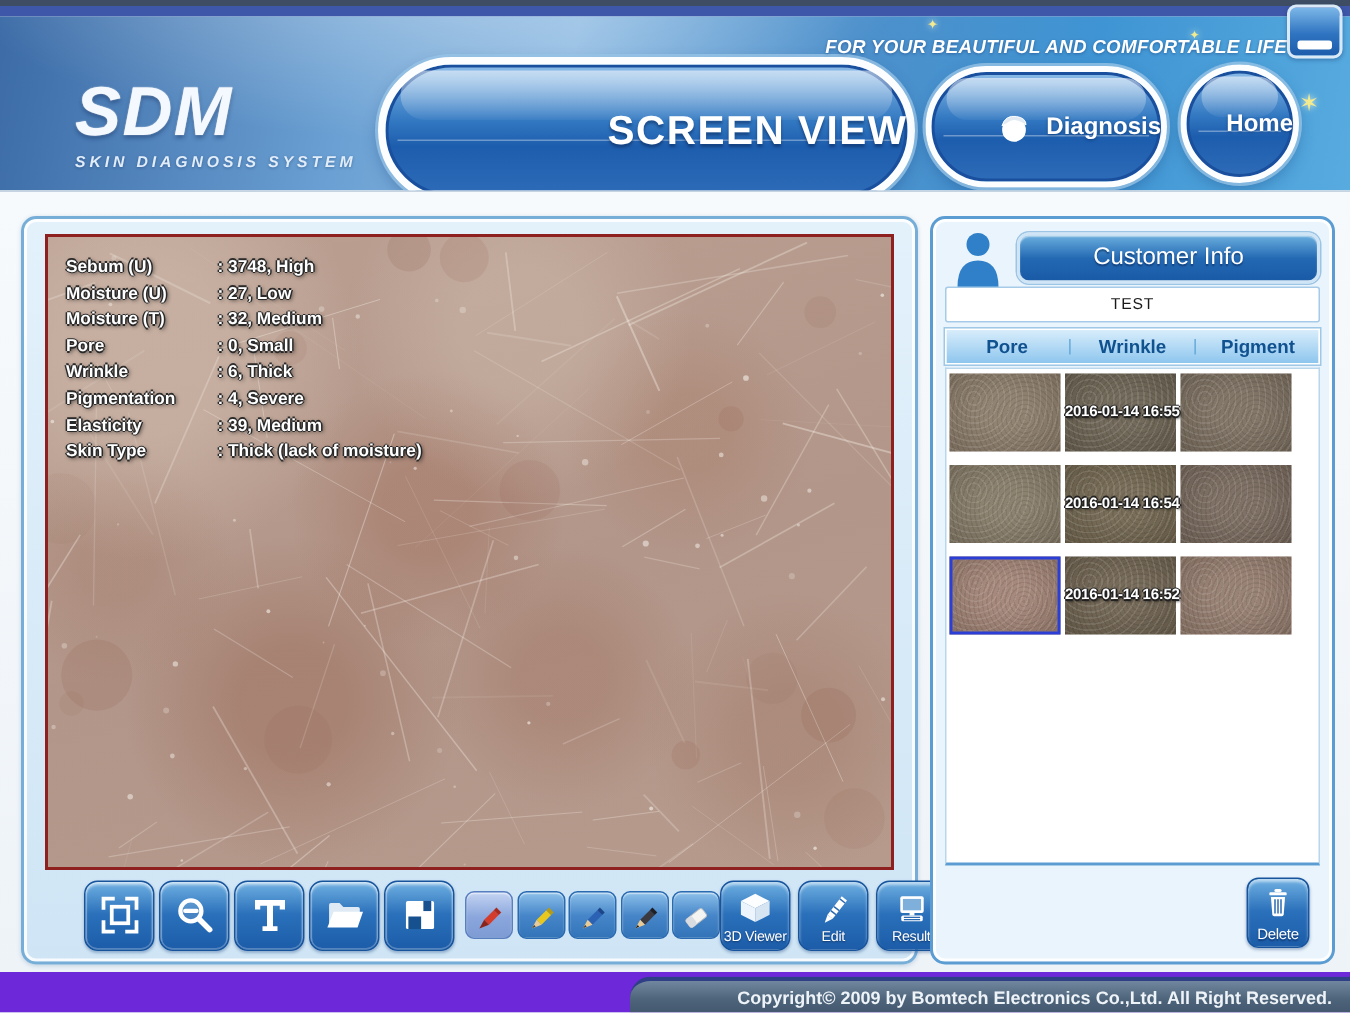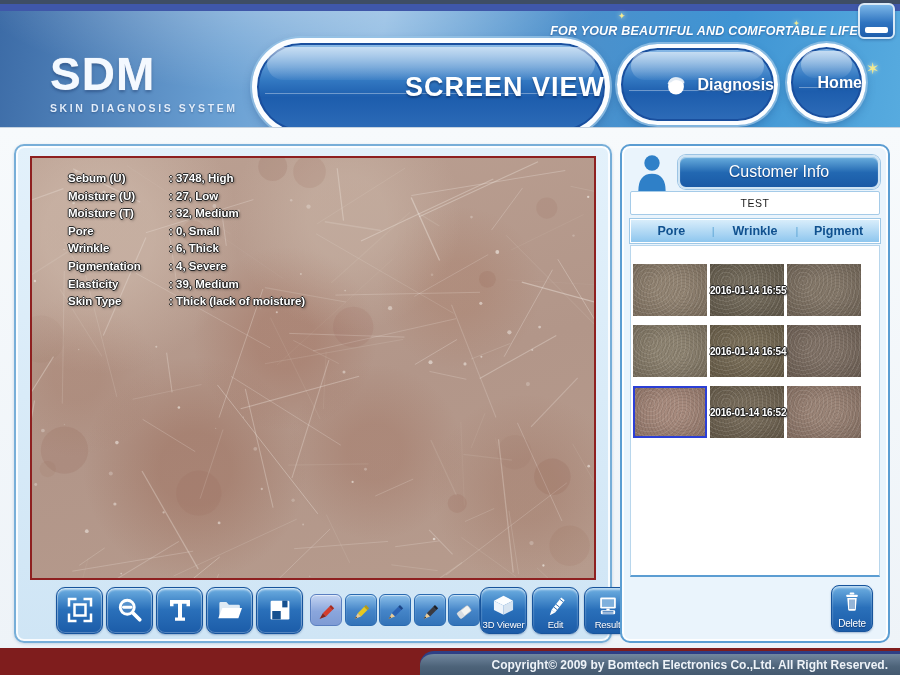--- a/index.html
+++ b/index.html
@@ -11,21 +11,21 @@
   
   .header{position:absolute;left:0;top:0;width:900px;height:127px;overflow:hidden;}
   .strip-dark{height:4px;background:#3e4d64;}
   .strip-royal{height:7px;background:#3f57a9;}
   .header-body{position:relative;height:116px;
     background:linear-gradient(100deg,#3c6ba6 0%,#6aa0d3 26%,#8ab8e1 42%,#4d90cb 62%,#3f94d3 80%,#57abdf 100%);}
   .header-sheen{position:absolute;inset:0;pointer-events:none;
     background:
       radial-gradient(ellipse 500px 180px at 32% -30%,rgba(255,255,255,.38),transparent 65%),
       radial-gradient(ellipse 640px 230px at 72% 255%,transparent 57%,rgba(255,255,255,.5) 58.5% 60%,rgba(255,255,255,.12) 61% 67%,transparent 68%);}
-  .logo{position:absolute;left:50px;top:40px;}
+  .logo{position:absolute;left:50px;top:40px;font-style:italic;}
   .logo-title{font-size:46px;font-weight:bold;color:#f4f9ff;letter-spacing:1px;line-height:1;
     text-shadow:0 2px 3px rgba(15,45,95,.45),0 0 1px #fff;}
   .logo-sub{font-size:10.5px;font-weight:bold;color:#e2edfa;letter-spacing:2.6px;margin-top:5px;
     text-shadow:0 1px 2px rgba(15,45,95,.4);}
   .pill{position:absolute;border:5px solid #fbfdff;border-radius:50px;
     background:linear-gradient(#8cbce8,#3379c2 42%,#1d5dad 62%,#2e6cb8);
     box-shadow:0 0 0 2px rgba(150,195,230,.8),0 4px 10px rgba(20,60,120,.35),inset 0 0 0 2px #1a4f9e;
     display:flex;align-items:center;justify-content:flex-end;cursor:pointer;}
   .pill::before{content:"";position:absolute;left:10px;right:10px;top:4px;height:38%;
     border-radius:40px;background:linear-gradient(rgba(255,255,255,.55),rgba(255,255,255,.05));}
@@ -57,21 +57,21 @@
       radial-gradient(circle at 56% 14%,rgba(208,190,176,.4) 0 40px,transparent 115px),
       radial-gradient(circle at 45% 43%,rgba(152,94,74,.30) 0 30px,transparent 92px),
       radial-gradient(circle at 29% 74%,rgba(142,85,64,.30) 0 36px,transparent 112px),
       radial-gradient(circle at 61% 70%,rgba(150,95,75,.26) 0 28px,transparent 88px),
       radial-gradient(circle at 76% 31%,rgba(160,105,80,.22) 0 26px,transparent 82px),
       radial-gradient(circle at 88% 79%,rgba(148,98,78,.24) 0 30px,transparent 96px),
       radial-gradient(circle at 8% 52%,rgba(150,100,80,.2) 0 24px,transparent 80px),
       linear-gradient(165deg,#bba092,#b29689 55%,#b69b8d);}
   .skin-texture{position:absolute;left:0;top:0;width:100%;height:100%;display:block;}
   .analysis{position:absolute;left:12px;top:12px;font-size:11.5px;font-weight:bold;color:#fff;z-index:2;}
-  .a-row{display:flex;line-height:17.6px;white-space:nowrap;margin-left:24px;}
+  .a-row{display:flex;line-height:17.6px;white-space:nowrap;}
   .a-lbl{width:101px;}
   .a-row span{text-shadow:-1px 0 0 #2a2a2a,1px 0 0 #2a2a2a,0 -1px 0 #2a2a2a,0 1px 0 #2a2a2a,1px 1px 3px rgba(0,0,0,.8);}
   
   .toolbar{position:absolute;left:12px;right:10px;bottom:7px;height:48px;display:flex;align-items:center;padding-left:28px;}
   .tb-btn{flex:0 0 auto;width:45px;height:45px;border-radius:9px;margin-right:3px;cursor:pointer;
     background:linear-gradient(#6fb0e2,#2a70ba 48%,#1c5ca8);border:1.5px solid #17549c;
     box-shadow:inset 0 2px 2px rgba(255,255,255,.55),inset 0 0 0 1px rgba(255,255,255,.25),0 1px 2px rgba(30,70,130,.35);
     display:flex;align-items:center;justify-content:center;}
   .pen-group{display:flex;gap:2.5px;margin-left:4px;}
   .pen-btn{width:30px;height:30px;border-radius:6px;cursor:pointer;
@@ -96,38 +96,38 @@
     text-shadow:0 1px 1px rgba(10,40,90,.6);}
   .name-field{position:absolute;left:8px;top:45px;right:8px;height:22px;background:#fff;
     border:1px solid #a5cbe8;border-radius:2px;display:flex;align-items:center;justify-content:center;
     font-size:10.5px;color:#1a1a1a;letter-spacing:.5px;}
   .thumb-tabs{position:absolute;left:8px;top:73px;right:8px;height:22px;
     background:linear-gradient(#d8edfb,#8ec6ee);border:1px solid #fff;outline:1px solid #9fc8e6;
     display:flex;align-items:center;}
   .tab{flex:1;text-align:center;font-size:12.5px;font-weight:bold;color:#10518f;cursor:pointer;}
   .tab-sep{color:#5fa6d6;font-size:11px;}
   .thumb-area{position:absolute;left:8px;top:99px;right:8px;bottom:64px;background:#fff;
-    border:1px solid #b8d6ec;border-bottom:2px solid #5b9dd2;padding:18px 2px;overflow:hidden;box-sizing:border-box;}
+    border:1px solid #b8d6ec;border-bottom:2px solid #5b9dd2;padding:3px 2px;overflow:hidden;box-sizing:border-box;}
   .session{position:relative;display:flex;gap:3px;height:52px;margin-bottom:9px;}
   .thumb{width:74px;height:52px;box-sizing:border-box;cursor:pointer;background-color:var(--tone,#7d7060);
     background-image:
       repeating-radial-gradient(circle at 22% 32%,rgba(255,255,250,.10) 0 1px,transparent 1px 4px),
       repeating-radial-gradient(circle at 68% 58%,rgba(0,0,0,.08) 0 1px,transparent 1px 3px),
       radial-gradient(ellipse at 50% 48%,rgba(255,255,255,.06) 0 30%,rgba(0,0,0,.14) 100%);}
   .thumb.selected{border:2px solid #2b3fd6;}
   .stamp{position:absolute;left:77px;top:50%;transform:translateY(-50%);z-index:2;
     font-size:10px;font-weight:bold;color:#fff;white-space:nowrap;letter-spacing:-.2px;
     text-shadow:-1px 0 0 #222,1px 0 0 #222,0 -1px 0 #222,0 1px 0 #222,1px 1px 2px #000;}
   .btn-delete{position:absolute;right:15px;bottom:9px;width:42px;height:47px;border-radius:8px;cursor:pointer;
     background:linear-gradient(#6fb0e2,#2a70ba 48%,#1c5ca8);border:1.5px solid #17549c;
     box-shadow:inset 0 2px 2px rgba(255,255,255,.55),0 1px 2px rgba(30,70,130,.35);
     display:flex;align-items:flex-start;justify-content:center;padding-top:4px;box-sizing:border-box;}
   .btn-delete .tb-label{bottom:2px;font-size:10px;}
   
-  .footer{position:absolute;left:0;bottom:0;width:900px;height:27px;background:#7f1d1d;}
+  .footer{position:absolute;left:0;bottom:0;width:900px;height:27px;background:#6d28d9;}
   .footer-bar{position:absolute;right:0;bottom:0;left:420px;height:21px;
     background:linear-gradient(#71879f,#4d6379 60%,#44596f);
     border-top:3px solid #2e3f85;border-top-left-radius:14px;
     display:flex;align-items:center;justify-content:flex-end;padding-right:12px;
     color:#eef3f8;font-size:12px;font-weight:bold;white-space:nowrap;}
 </style>
 </head>
 <body>
 
 <div class="header">

